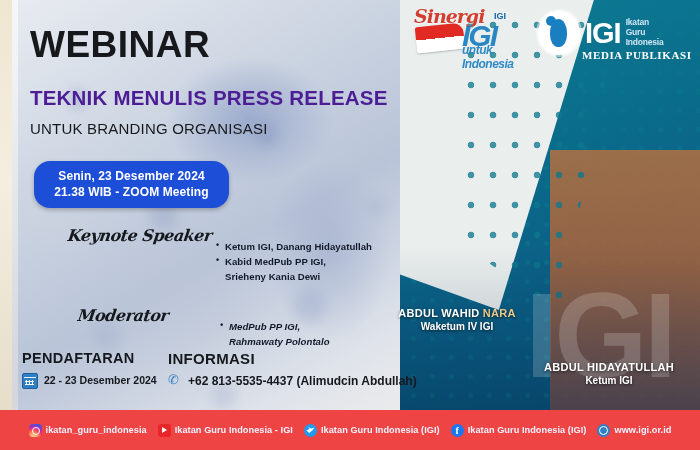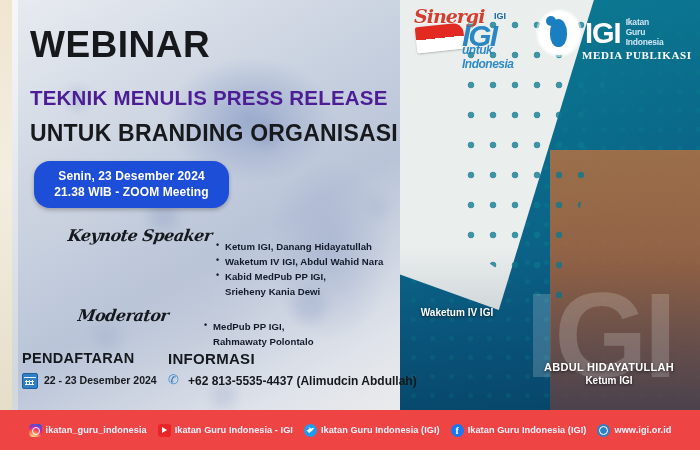--- a/index.html
+++ b/index.html
@@ -101,21 +101,21 @@
     border-radius:50%;background:#1a7fc1;}
   .igi-word{font-size:29px;font-weight:bold;color:#fff;letter-spacing:-1px;line-height:1;}
   .igi-sub{font-size:8.5px;font-weight:bold;color:#cfe6f5;line-height:1.15;letter-spacing:-.2px;}
   .media-pub{position:absolute;left:44px;bottom:2px;font-size:11px;font-weight:bold;color:#fff;
     letter-spacing:.6px;font-family:"Liberation Serif",serif;}
   
   .h-webinar{position:absolute;left:30px;top:26px;font-size:37px;font-weight:bold;color:#16181c;
     letter-spacing:.5px;line-height:1;}
   .h-l1{position:absolute;left:30px;top:86px;font-size:20.5px;font-weight:bold;color:#4c1d95;
     letter-spacing:.2px;}
-  .h-l2{position:absolute;left:30px;top:120px;font-size:23px;font-weight:bold;color:#17191d;
+  .h-l2{position:absolute;left:30px;top:120px;font-size:15px;font-weight:normal;color:#17191d;
     letter-spacing:.2px;}
   
   .pill{
     position:absolute;left:34px;top:161px;width:175px;padding:7px 10px 8px;
     background:#1d4ed8;border-radius:16px;text-align:center;color:#fff;
     box-shadow:0 2px 4px rgba(0,0,0,.25);
   }
   .pill div{font-size:12px;font-weight:bold;line-height:1.35;letter-spacing:.1px;}
   
   .script{
@@ -128,21 +128,21 @@
   .sp-list li,.mod-list li{
     list-style:none;font-size:9.6px;font-weight:bold;color:#11192a;line-height:1.55;
     position:relative;padding-left:9px;letter-spacing:.05px;
   }
   .sp-list li:before,.mod-list li:before{
     content:"\2022";position:absolute;left:0;top:-1px;color:#11192a;font-size:9px;
   }
   .sp-list li.cont,.mod-list li.cont{padding-left:9px;}
   .sp-list li.cont:before{content:"";}
   .mod-list li.cont:before{content:"";}
-  .mod-list{position:absolute;left:164px;top:304px;width:200px;}
+  .mod-list{position:absolute;left:180px;top:304px;width:200px;font-style:italic;}
   
   .b-pendaftaran{position:absolute;left:22px;top:350px;font-size:14.5px;font-weight:bold;color:#15181d;letter-spacing:.3px;}
   .b-informasi{position:absolute;left:168px;top:350px;font-size:15px;font-weight:bold;color:#15181d;letter-spacing:.3px;}
   .b-date{position:absolute;left:44px;top:374px;font-size:10.5px;font-weight:bold;color:#15181d;}
   .b-phone{position:absolute;left:188px;top:374px;font-size:12px;font-weight:bold;color:#15181d;}
   .ico-cal{position:absolute;left:22px;top:373px;width:14px;height:14px;border-radius:2px;
     background:#2f7fc4;border:1.5px solid #1d5f9c;}
   .ico-cal:before{content:"";position:absolute;left:1px;top:2.5px;right:1px;height:1.5px;background:#fff;opacity:.9;}
   .ico-cal:after{content:"";position:absolute;left:1.5px;top:6px;width:9px;height:5px;
     background-image:radial-gradient(circle,#fff 1px,transparent 1.2px);background-size:3px 3px;}
@@ -222,40 +222,40 @@
   <div class="h-l2">UNTUK BRANDING ORGANISASI</div>
 
   <div class="pill">
     <div>Senin, 23 Desember 2024</div>
     <div>21.38 WIB - ZOOM Meeting</div>
   </div>
 
   <div class="script lbl-keynote">Keynote Speaker</div>
   <ul class="sp-list">
     <li>Ketum IGI, Danang Hidayatullah</li>
-    <li>Waketum IV IGI, Abdul Wahid Nara</li>
     <li>Kabid MedPub PP IGI,</li>
     <li class="cont">Srieheny Kania  Dewi</li>
   </ul>
 
   <div class="script lbl-moderator">Moderator</div>
   <ul class="mod-list">
     <li>MedPub PP IGI,</li>
     <li class="cont">Rahmawaty Polontalo</li>
   </ul>
 
   <div class="b-pendaftaran">PENDAFTARAN</div>
   <div class="ico-cal"></div>
   <div class="b-date">22 - 23 Desember 2024</div>
 
   <div class="b-informasi">INFORMASI</div>
   <div class="ico-phone">✆</div>
   <div class="b-phone">+62 813-5535-4437 (Alimudcin Abdullah)</div>
 
   <div class="plate" id="plateA">
+    <div class="nm"><span>ABDUL WAHID </span><i>NARA</i></div>
     <div class="rl">Waketum IV IGI</div>
   </div>
   <div class="plate" id="plateB">
     <div class="nm">ABDUL HIDAYATULLAH</div>
     <div class="rl">Ketum IGI</div>
   </div>
 
   <div class="footer">
     <div class="f-item">
       <div class="si ig"></div>

